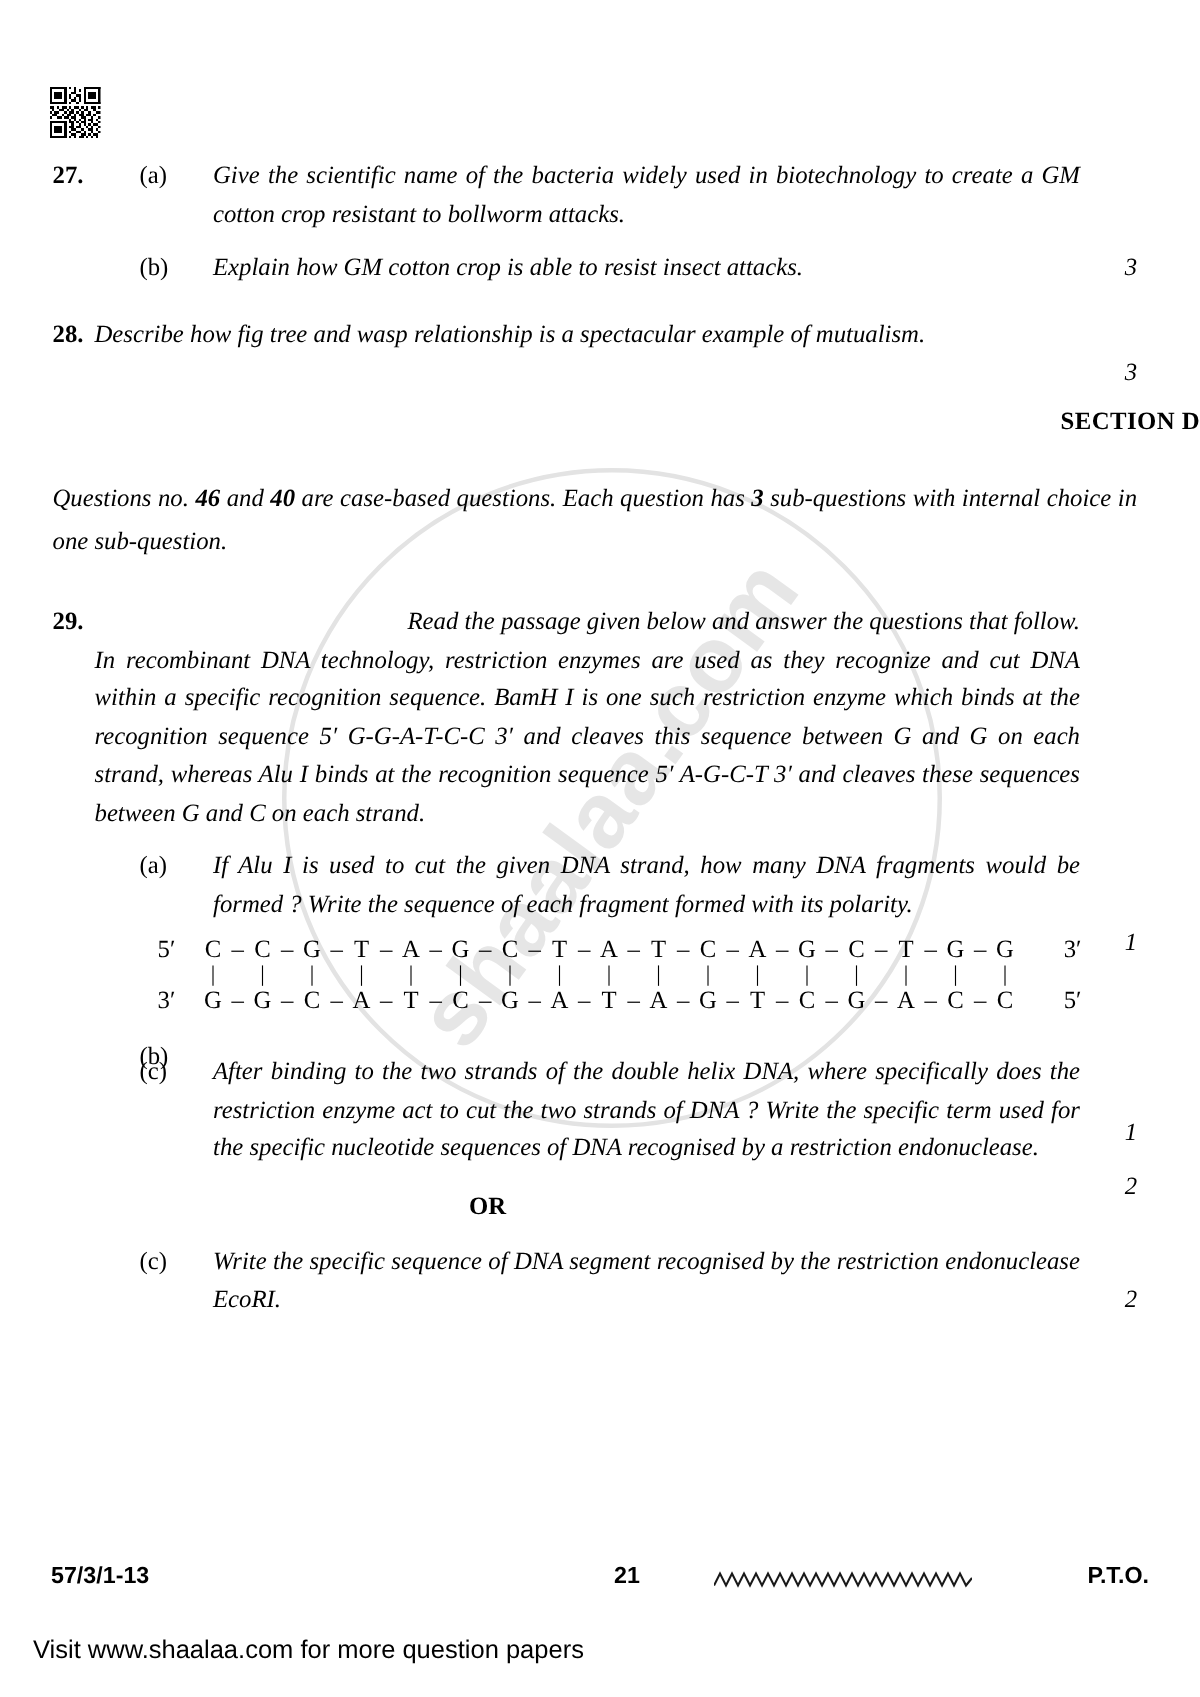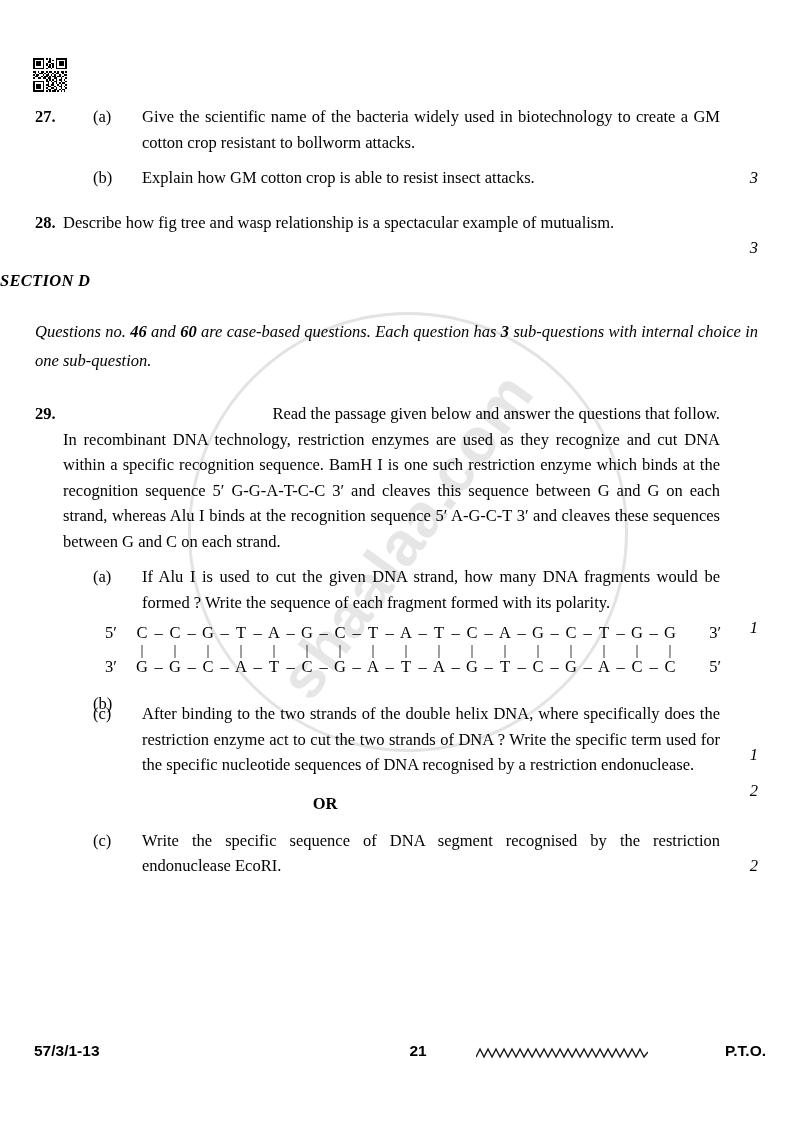--- a/index.html
+++ b/index.html
@@ -81,40 +81,40 @@
     left: 93px;
     width: 40px;
     font-size: 16.5px;
     line-height: 25.5px;
   }
   .qtext {
     font-size: 16.5px;
     line-height: 25.5px;
     text-align: justify;
     text-justify: inter-word;
+    font-style: italic;
   }
   .qtext.lvl1 { margin-left: 63px;  margin-right: 80px; }
   .qtext.lvl2 { margin-left: 142px; margin-right: 80px; }
   .marks {
     position: absolute;
     right: 42px;
     font-style: italic;
     font-size: 16.5px;
     line-height: 25.5px;
     text-align: right;
     width: 24px;
   }
 
   
   .section-head {
-    text-align: left;
+    text-align: right;
     font-weight: bold;
     font-size: 16.5px;
     letter-spacing: .3px;
-    font-style: italic;
   }
   .instructions {
     margin-left: 35px;
     margin-right: 42px;
     font-style: italic;
     font-size: 16.5px;
     line-height: 29px;
     text-align: justify;
   }
   .instructions b { font-weight: bold; font-style: italic; }
@@ -372,21 +372,21 @@
     <span class="marks" style="top:25.5px">3</span>
   </div>
 
   <div style="height:36px"></div>
 
   <div class="section-head">SECTION D</div>
 
   <div style="height:26px"></div>
 
   <div class="instructions">
-    <span>Questions no. </span><b>46</b><span> and </span><b>60</b><span> are case-based questions. Each question has </span><b>3</b><span> sub-questions with internal choice in one sub-question.</span>
+    <span>Questions no. </span><b>46</b><span> and </span><b>40</b><span> are case-based questions. Each question has </span><b>3</b><span> sub-questions with internal choice in one sub-question.</span>
   </div>
 
   <div style="height:26px"></div>
 
   <div class="qrow">
     <span class="qnum">29.</span>
     <div class="qtext lvl1" style="text-align:right">Read the passage given below and answer the questions that follow.</div>
     <div class="qtext lvl1">In recombinant DNA technology, restriction enzymes are used as they recognize and cut DNA within a specific recognition sequence. BamH I is one such restriction enzyme which binds at the recognition sequence 5′ G-G-A-T-C-C 3′ and cleaves this sequence between G and G on each strand, whereas Alu I binds at the recognition sequence 5′ A-G-C-T 3′ and cleaves these sequences between G and C on each strand.</div>
   </div>
 
@@ -548,14 +548,15 @@
     <span id="footer-code">57/3/1-13</span>
     <span id="footer-page">21</span>
     <span id="footer-pto">P.T.O.</span>
     <span id="footer-zigzag">
       <svg width="172" height="14" viewBox="0 0 172 14">
         <polyline points="0,11 4,3 8,11 12,3 16,11 20,3 24,11 28,3 32,11 36,3 40,11 44,3 48,11 52,3 56,11 60,3 64,11 68,3 72,11 76,3 80,11 84,3 88,11 92,3 96,11 100,3 104,11 108,3 112,11 116,3 120,11 124,3 128,11 132,3 136,11 140,3 144,11 148,3 152,11 156,3 160,11 164,3 168,11 172,6" fill="none" stroke="#1a1a1a" stroke-width="1.4"></polyline>
       </svg>
     </span>
   </div>
 
+  <div id="sitebar">Visit www.shaalaa.com for more question papers</div>
 
 </div>
 
 </body></html>

